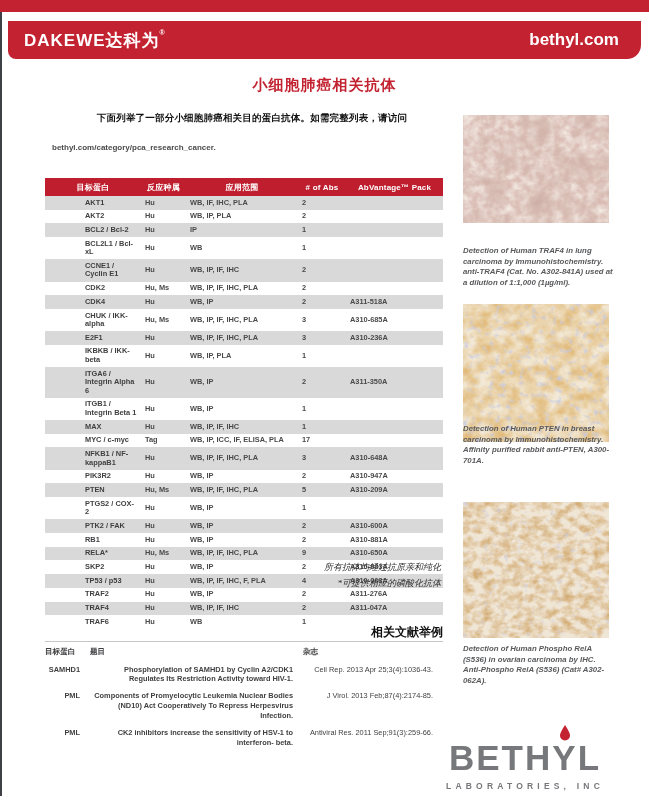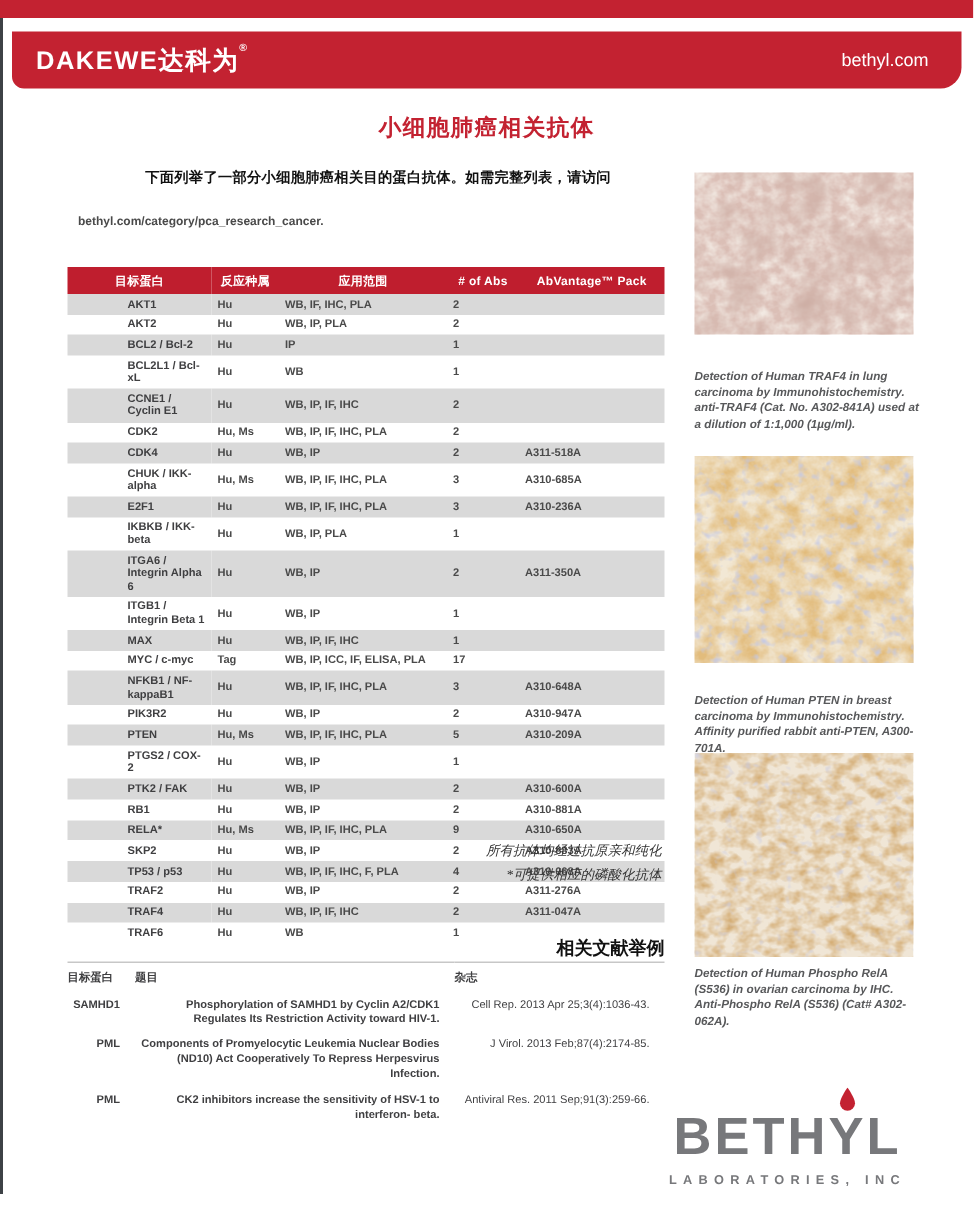--- a/index.html
+++ b/index.html
@@ -14,21 +14,21 @@
 
   
   .top-strip { position:absolute; top:0; left:0; width:649px; height:12px; background:#c32231; }
   .header-bar {
     position:absolute; top:21px; left:8px; right:8px; height:38px;
     background:#c32231; border-radius:0 0 14px 8px;
     display:flex; align-items:center; justify-content:space-between; padding:0 22px 0 16px;
   }
   .brand { color:#fff; font-weight:bold; font-size:17px; letter-spacing:1px; }
   .brand sup { font-size:7px; vertical-align:top; }
-  .site { color:#fff; font-weight:normal; font-size:12px; }
+  .site { color:#fff; font-weight:bold; font-size:17px; }
 
   .page-title {
     position:absolute; top:76px; left:0; width:649px; text-align:center;
     color:#c32231; font-size:15px; font-weight:bold; letter-spacing:1px;
   }
 
   .intro { position:absolute; top:112px; left:52px; width:400px; }
   .intro .l1 { font-size:9.5px; font-weight:bold; color:#111; text-align:center; letter-spacing:.2px; }
   .intro .l2 { font-size:8px; color:#4a4a4a; text-align:left; padding-right:25px; margin-top:18px; font-weight:bold; }
 
@@ -371,21 +371,21 @@
       </filter>
       <filter id="t2b" x="0%" y="0%" width="100%" height="100%">
         <feTurbulence type="fractalNoise" baseFrequency="0.16 0.18" numOctaves="2" seed="23"></feTurbulence>
         <feColorMatrix type="matrix" values="0 0 0 0 0.55  0 0 0 0 0.58  0 0 0 0 0.78  0 0 0 2.6 -1.45"></feColorMatrix>
       </filter>
     </defs>
     <rect width="146" height="138" fill="#f2e8d5"></rect>
     <rect width="146" height="138" filter="url(#t2a)"></rect>
     <rect width="146" height="138" filter="url(#t2b)"></rect>
   </svg>
-  <div class="fig-cap" style="top:462px;">Detection of Human PTEN in breast carcinoma by Immunohistochemistry. Affinity purified rabbit anti-PTEN, A300-701A.</div>
+  <div class="fig-cap" style="top:424px;">Detection of Human PTEN in breast carcinoma by Immunohistochemistry. Affinity purified rabbit anti-PTEN, A300-701A.</div>
 
   <svg class="fig-img" style="top:502px;height:136px;" viewBox="0 0 146 136" preserveAspectRatio="none">
     <defs>
       <filter id="t3a" x="0%" y="0%" width="100%" height="100%">
         <feTurbulence type="fractalNoise" baseFrequency="0.10 0.13" numOctaves="3" seed="13"></feTurbulence>
         <feColorMatrix type="matrix" values="0 0 0 0 0.66  0 0 0 0 0.42  0 0 0 0 0.18  0 0 0 2.1 -0.75"></feColorMatrix>
       </filter>
       <filter id="t3b" x="0%" y="0%" width="100%" height="100%">
         <feTurbulence type="fractalNoise" baseFrequency="0.15 0.17" numOctaves="2" seed="31"></feTurbulence>
         <feColorMatrix type="matrix" values="0 0 0 0 0.58  0 0 0 0 0.60  0 0 0 0 0.78  0 0 0 2.4 -1.5"></feColorMatrix>

